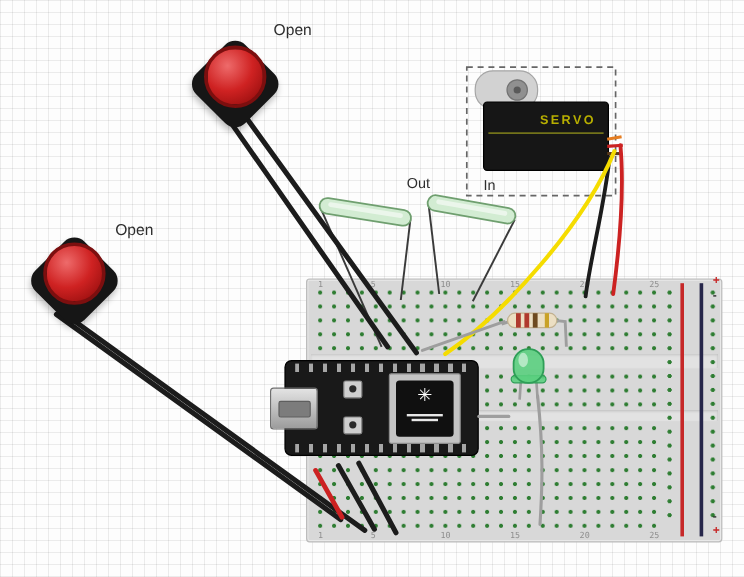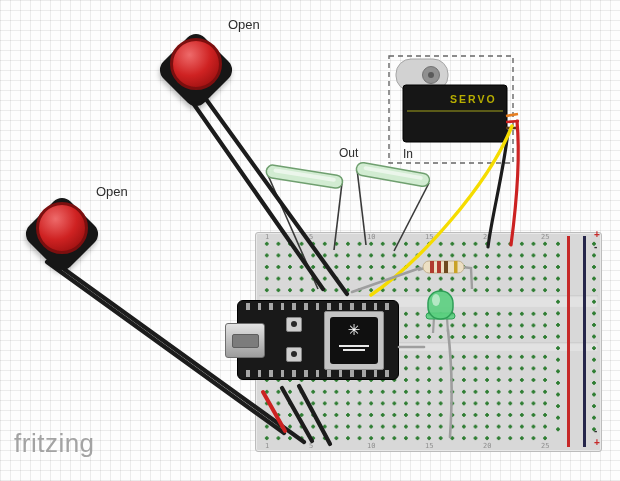--- a/index.html
+++ b/index.html
@@ -194,14 +194,13 @@
   <div class="pb-base" style="left:167px;top:41px;"></div>
   <div class="pb-cap" style="left:170px;top:38px;"></div>
   <div class="pb-base" style="left:33px;top:205px;"></div>
   <div class="pb-cap" style="left:36px;top:202px;"></div>
 
   <div class="lbl" style="left:228px;top:17px;">Open</div>
   <div class="lbl" style="left:96px;top:184px;">Open</div>
   <div class="lbl small" style="left:339px;top:146px;text-align:center;">Out</div>
   <div class="lbl small" style="left:403px;top:147px;">In</div>
 
-  <div class="watermark">fritzing</div>
 </div>
 
 </body></html>

